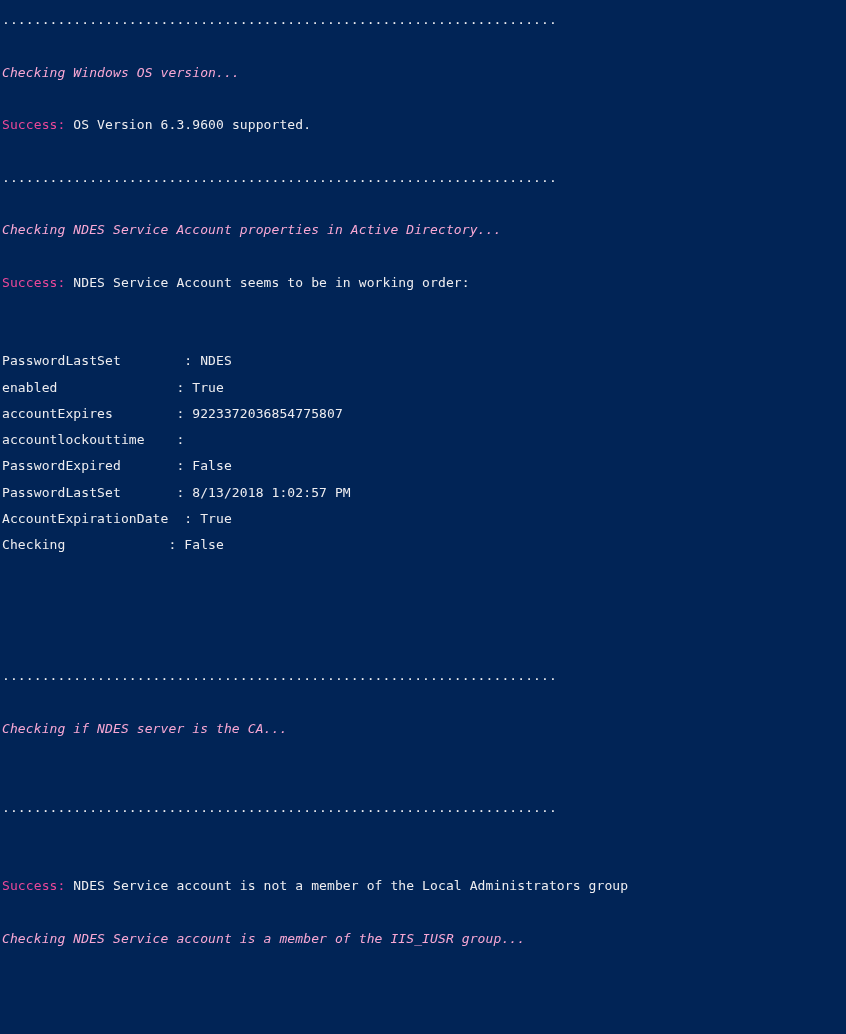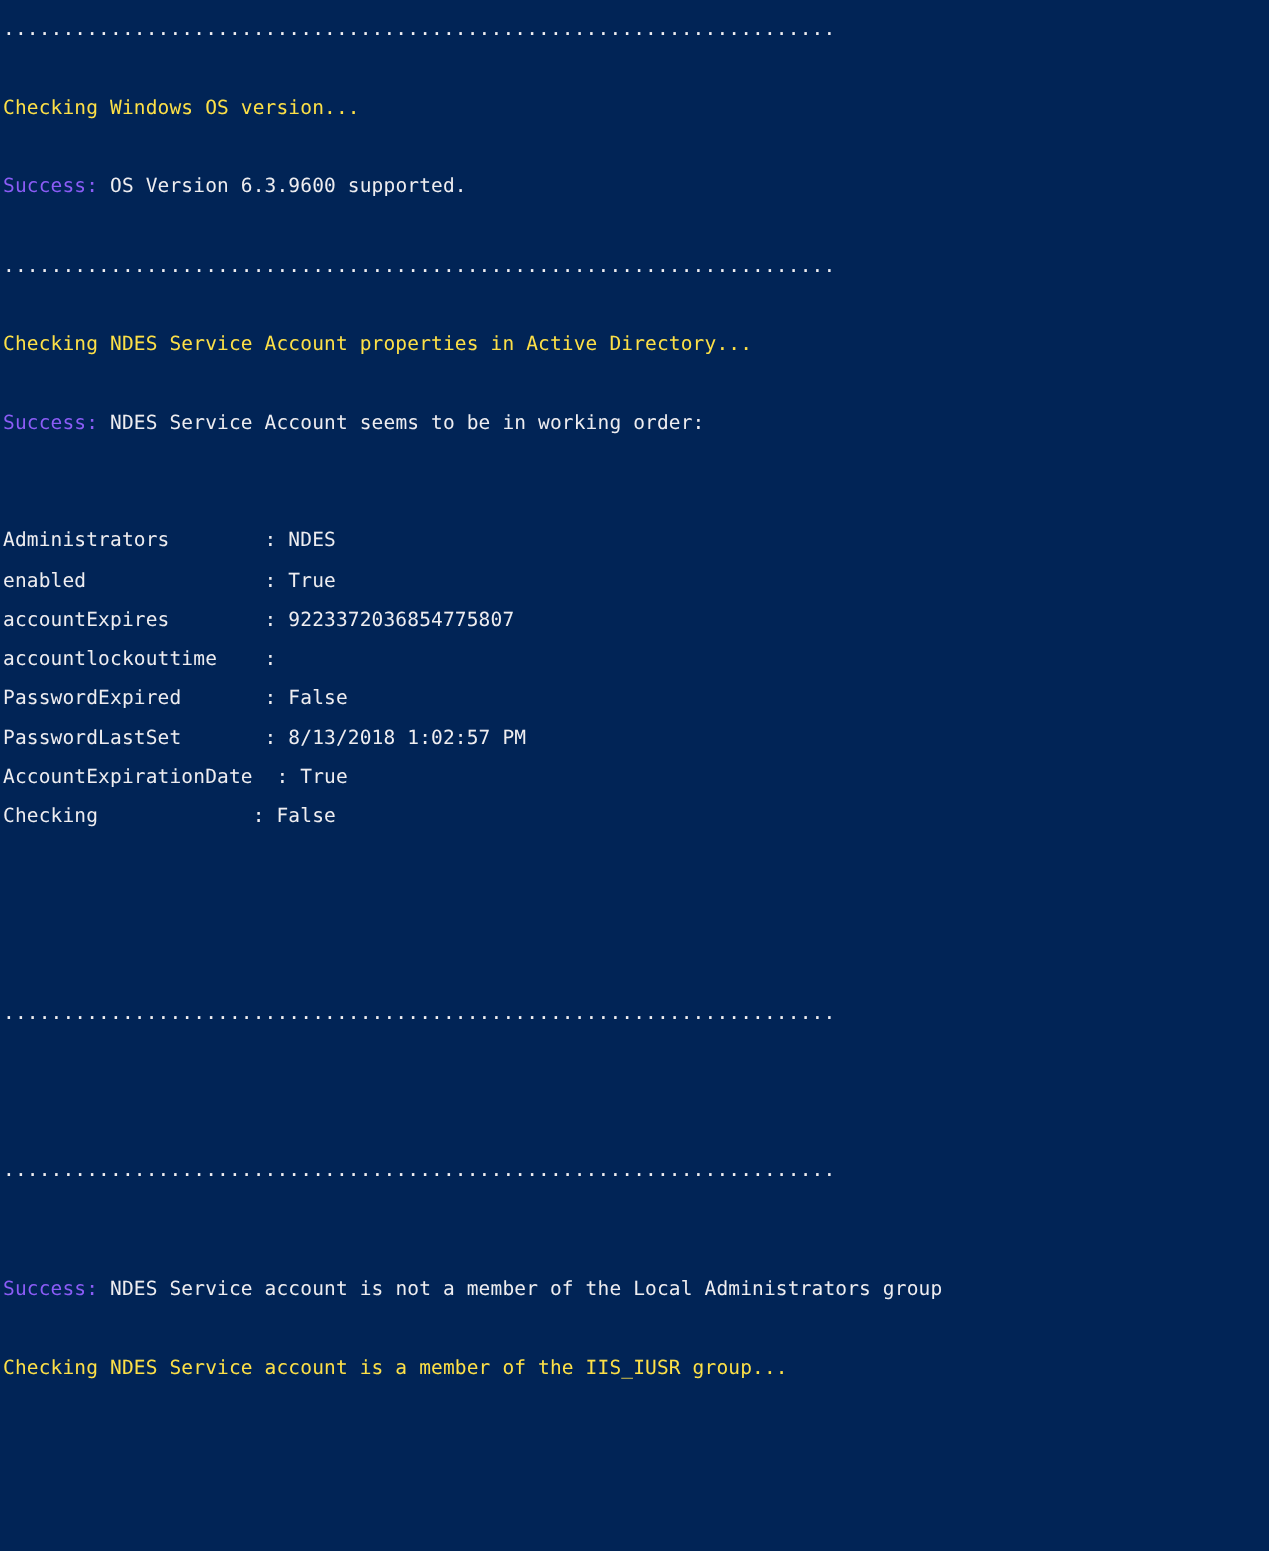--- a/index.html
+++ b/index.html
@@ -15,55 +15,56 @@
   }
   .terminal {
     padding: 0px 2px 2px 2px;
     white-space: pre;
     word-break: break-all;
   }
   .line {
     display: block;
     min-height: 13px;
   }
-  .yellow { color: #fde047; }
-  .green  { color: #8b5cf6; }
+  .yellow { color: #f9a8d4; font-style: italic; }
+  .green  { color: #ec4899; }
   .white  { color: #eeedf0; }
 </style>
 </head>
 <body>
 
 <div class="terminal">
 <span class="line white">......................................................................</span>
 <span class="line"> </span>
 <span class="line yellow">Checking Windows OS version...</span>
 <span class="line"> </span>
 <span class="line"><span class="green">Success: </span><span class="white">OS Version 6.3.9600 supported.</span></span>
 <span class="line"> </span>
 <span class="line white">......................................................................</span>
 <span class="line"> </span>
 <span class="line yellow">Checking NDES Service Account properties in Active Directory...</span>
 <span class="line"> </span>
 <span class="line"><span class="green">Success: </span><span class="white">NDES Service Account seems to be in working order:</span></span>
 <span class="line"> </span>
 <span class="line"> </span>
-<span class="line white">Administrators        : NDES</span>
+<span class="line white">PasswordLastSet        : NDES</span>
 <span class="line white">enabled               : True</span>
 <span class="line white">accountExpires        : 9223372036854775807</span>
 <span class="line white">accountlockouttime    :</span>
 <span class="line white">PasswordExpired       : False</span>
 <span class="line white">PasswordLastSet       : 8/13/2018 1:02:57 PM</span>
 <span class="line white">AccountExpirationDate  : True</span>
 <span class="line white">Checking             : False</span>
 <span class="line"> </span>
 <span class="line"> </span>
 <span class="line"> </span>
 <span class="line"> </span>
 <span class="line white">......................................................................</span>
 <span class="line"> </span>
+<span class="line yellow">Checking if NDES server is the CA...</span>
 <span class="line"> </span>
 <span class="line"> </span>
 <span class="line white">......................................................................</span>
 <span class="line"> </span>
 <span class="line"> </span>
 <span class="line"><span class="green">Success: </span><span class="white">NDES Service account is not a member of the Local Administrators group</span></span>
 <span class="line"> </span>
 <span class="line yellow">Checking NDES Service account is a member of the IIS_IUSR group...</span>
 
 

